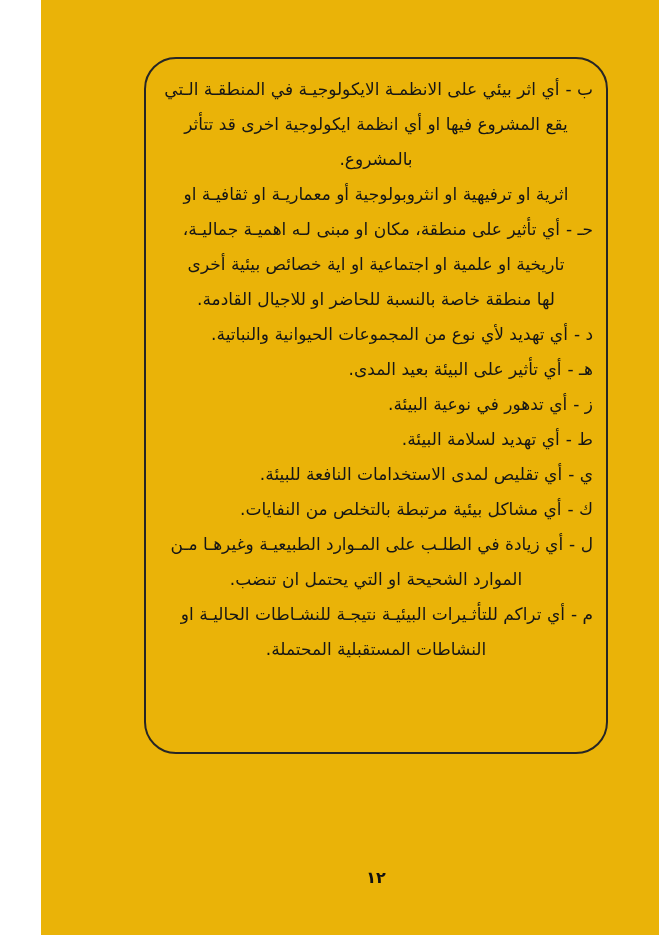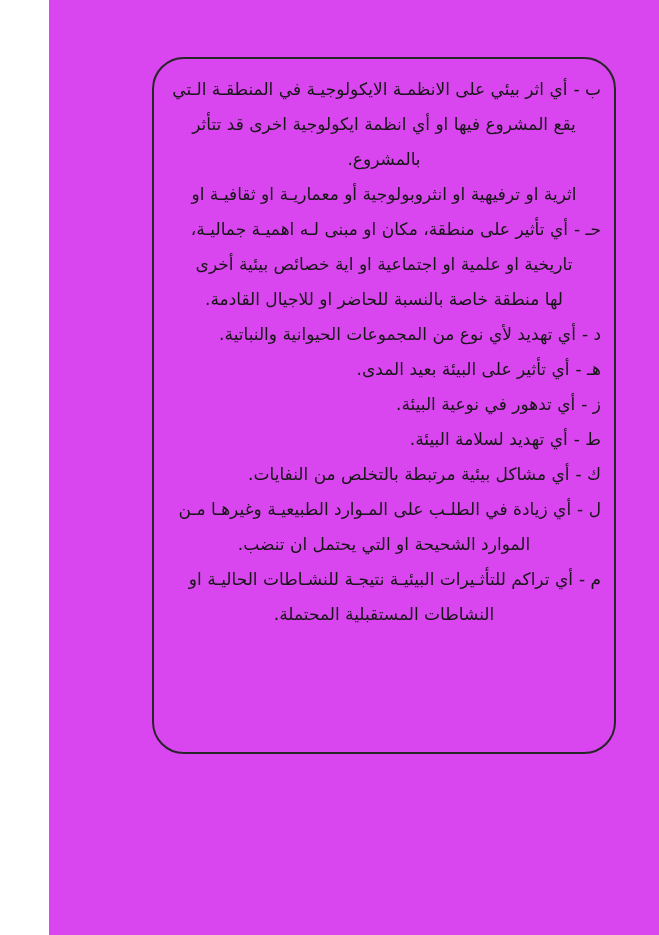--- a/index.html
+++ b/index.html
@@ -4,24 +4,25 @@
 <style>
   html, body {
     margin: 0;
     padding: 0;
     font-family: "DejaVu Sans", sans-serif;
   }
   .page {
     position: relative;
     width: 610px;
     height: 935px;
-    background: #d946ef;
+    background: #eab308;
     color: #1a1a1a;
     direction: rtl;
     overflow: hidden;
+    padding-left: 8px;
   }
   .frame {
     position: absolute;
     left: 103px;
     top: 57px;
     width: 464px;
     height: 697px;
     box-sizing: border-box;
     border: 2px solid #262626;
     border-radius: 32px;
@@ -86,32 +87,36 @@
 
       <div class="item">
         <div class="ln ln-first"><span class="label">ز -</span><span>أي تدهور في نوعية البيئة.</span></div>
       </div>
 
 
       <div class="item">
         <div class="ln ln-first"><span class="label">ط -</span><span>أي تهديد لسلامة البيئة.</span></div>
       </div>
 
+      <div class="item">
+        <div class="ln ln-first"><span class="label">ي -</span><span>أي تقليص لمدى الاستخدامات النافعة للبيئة.</span></div>
+      </div>
 
       <div class="item">
         <div class="ln ln-first"><span class="label">ك -</span><span>أي مشاكل بيئية مرتبطة بالتخلص من النفايات.</span></div>
       </div>
 
       <div class="item">
         <div class="ln ln-first"><span class="label">ل -</span><span>أي زيادة في الطلـب على المـوارد الطبيعيـة وغيرهـا مـن</span></div>
         <div class="ln ln-cont">الموارد الشحيحة او التي يحتمل ان تنضب.</div>
       </div>
 
       <div class="item">
         <div class="ln ln-first"><span class="label">م -</span><span>أي تراكم للتأثـيرات البيئيـة نتيجـة للنشـاطات الحاليـة او</span></div>
         <div class="ln ln-cont">النشاطات المستقبلية المحتملة.</div>
       </div>
 
     </div>
   </div>
 
+  <div class="page-number">١٢</div>
 
 </div>
 
 </body></html>

